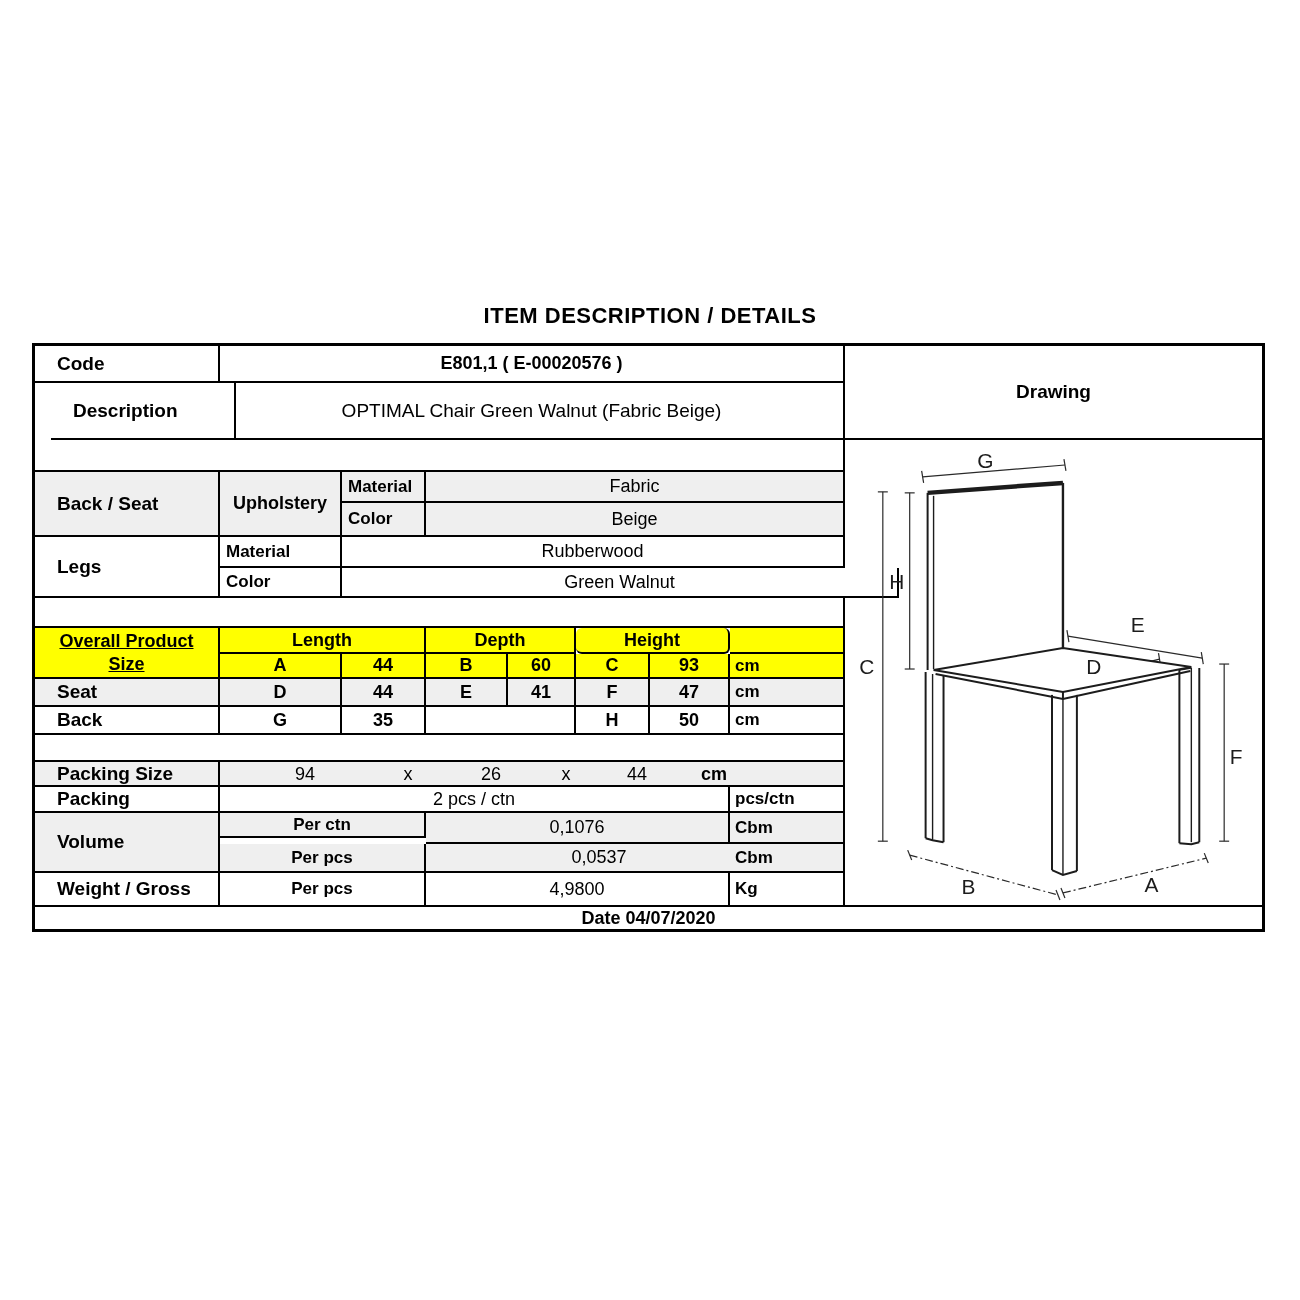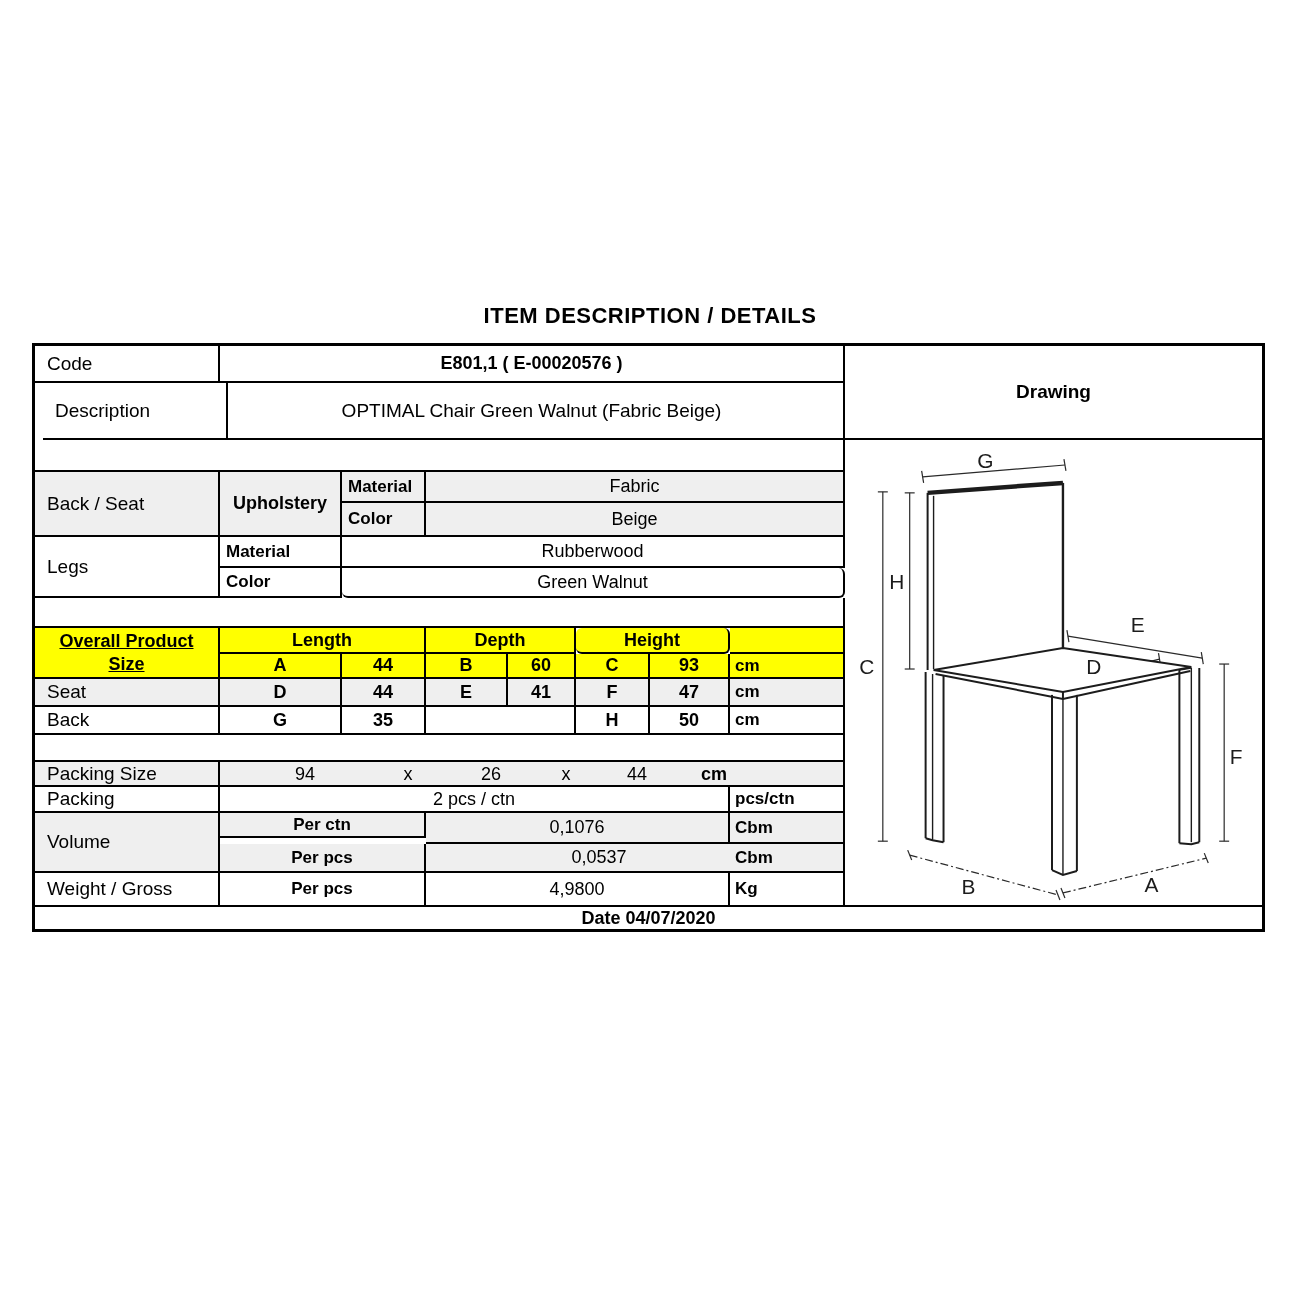--- a/index.html
+++ b/index.html
@@ -19,21 +19,21 @@
   .spec-table{
     position:absolute;left:32px;top:343px;width:1227px;height:583px;
     border:3px solid var(--ink);
   }
   .cell{
     position:absolute;box-sizing:border-box;
     border-right:2px solid var(--ink);border-bottom:2px solid var(--ink);
     display:flex;align-items:center;justify-content:center;
     font-size:18px;overflow:hidden;white-space:nowrap;
   }
-  .lab{justify-content:flex-start;padding-left:12px;font-weight:normal;font-size:19px;}
+  .lab{justify-content:flex-start;padding-left:22px;font-weight:bold;font-size:19px;}
   .sml{justify-content:flex-start;padding-left:6px;font-weight:bold;font-size:17px;}
   .unit{justify-content:flex-start;padding-left:5px;font-weight:bold;font-size:17px;}
   .ctr-b{font-weight:bold;}
   .ctr-r{font-weight:normal;}
   .yellow{background:var(--yellow);}
   .shade{background:var(--shade);}
   .no-r{border-right:none;}
   .no-b{border-bottom:none;}
   .two-line{flex-direction:column;line-height:1.25;font-weight:bold;font-size:18px;justify-content:center;padding-left:0;}
   .psize-strip{display:flex;width:100%;height:100%;align-items:flex-end;margin-left:24px;}
@@ -48,39 +48,39 @@
 
 <div class="page">
 
   <div class="doc-title">ITEM DESCRIPTION / DETAILS</div>
 
   <div class="spec-table">
 
     <div class="cell lab" style="left:0;top:0;width:185px;height:37px;">Code</div>
     <div class="cell ctr-b" style="left:185px;top:0;width:625px;height:37px;">E801,1 ( E-00020576 )</div>
 
-    <div class="cell lab" style="left:8px;top:37px;width:185px;height:57px;">Description</div>
+    <div class="cell lab" style="left:16px;top:37px;width:185px;height:57px;">Description</div>
     <div class="cell ctr-r" style="left:185px;top:37px;width:625px;height:57px;font-size:19px;">OPTIMAL Chair Green Walnut (Fabric Beige)</div>
 
     <div class="cell ctr-b no-r" style="left:810px;top:0;width:417px;height:94px;font-size:19px;">Drawing</div>
 
     <div class="cell" style="left:0;top:94px;width:810px;height:32px;"></div>
 
     <div class="cell lab shade" style="left:0;top:126px;width:185px;height:65px;">Back / Seat</div>
     <div class="cell ctr-b shade" style="left:185px;top:126px;width:122px;height:65px;">Upholstery</div>
     <div class="cell sml shade" style="left:307px;top:126px;width:84px;height:31px;">Material</div>
     <div class="cell ctr-r shade" style="left:391px;top:126px;width:419px;height:31px;">Fabric</div>
     <div class="cell sml shade" style="left:307px;top:157px;width:84px;height:34px;">Color</div>
     <div class="cell ctr-r shade" style="left:391px;top:157px;width:419px;height:34px;">Beige</div>
 
     <div class="cell lab" style="left:0;top:191px;width:185px;height:61px;">Legs</div>
     <div class="cell sml" style="left:185px;top:191px;width:122px;height:31px;">Material</div>
     <div class="cell ctr-r" style="left:307px;top:191px;width:503px;height:31px;">Rubberwood</div>
     <div class="cell sml" style="left:185px;top:222px;width:122px;height:30px;">Color</div>
-    <div class="cell ctr-r" style="left:307px;top:222px;width:503px;height:30px;border-radius:6px;">Green Walnut</div>
+    <div class="cell ctr-r" style="left:307px;top:222px;width:557px;height:30px;">Green Walnut</div>
 
     <div class="cell" style="left:0;top:252px;width:810px;height:30px;"></div>
 
     <div class="cell yellow two-line" style="left:0;top:282px;width:185px;height:51px;text-decoration:underline;">
       <div>Overall Product</div>
       <div>Size</div>
     </div>
     <div class="cell ctr-b yellow" style="left:185px;top:282px;width:206px;height:26px;">Length</div>
     <div class="cell ctr-b yellow" style="left:391px;top:282px;width:150px;height:26px;">Depth</div>
     <div class="cell ctr-b yellow" style="left:541px;top:282px;width:154px;height:26px;border-radius:6px;">Height</div>

